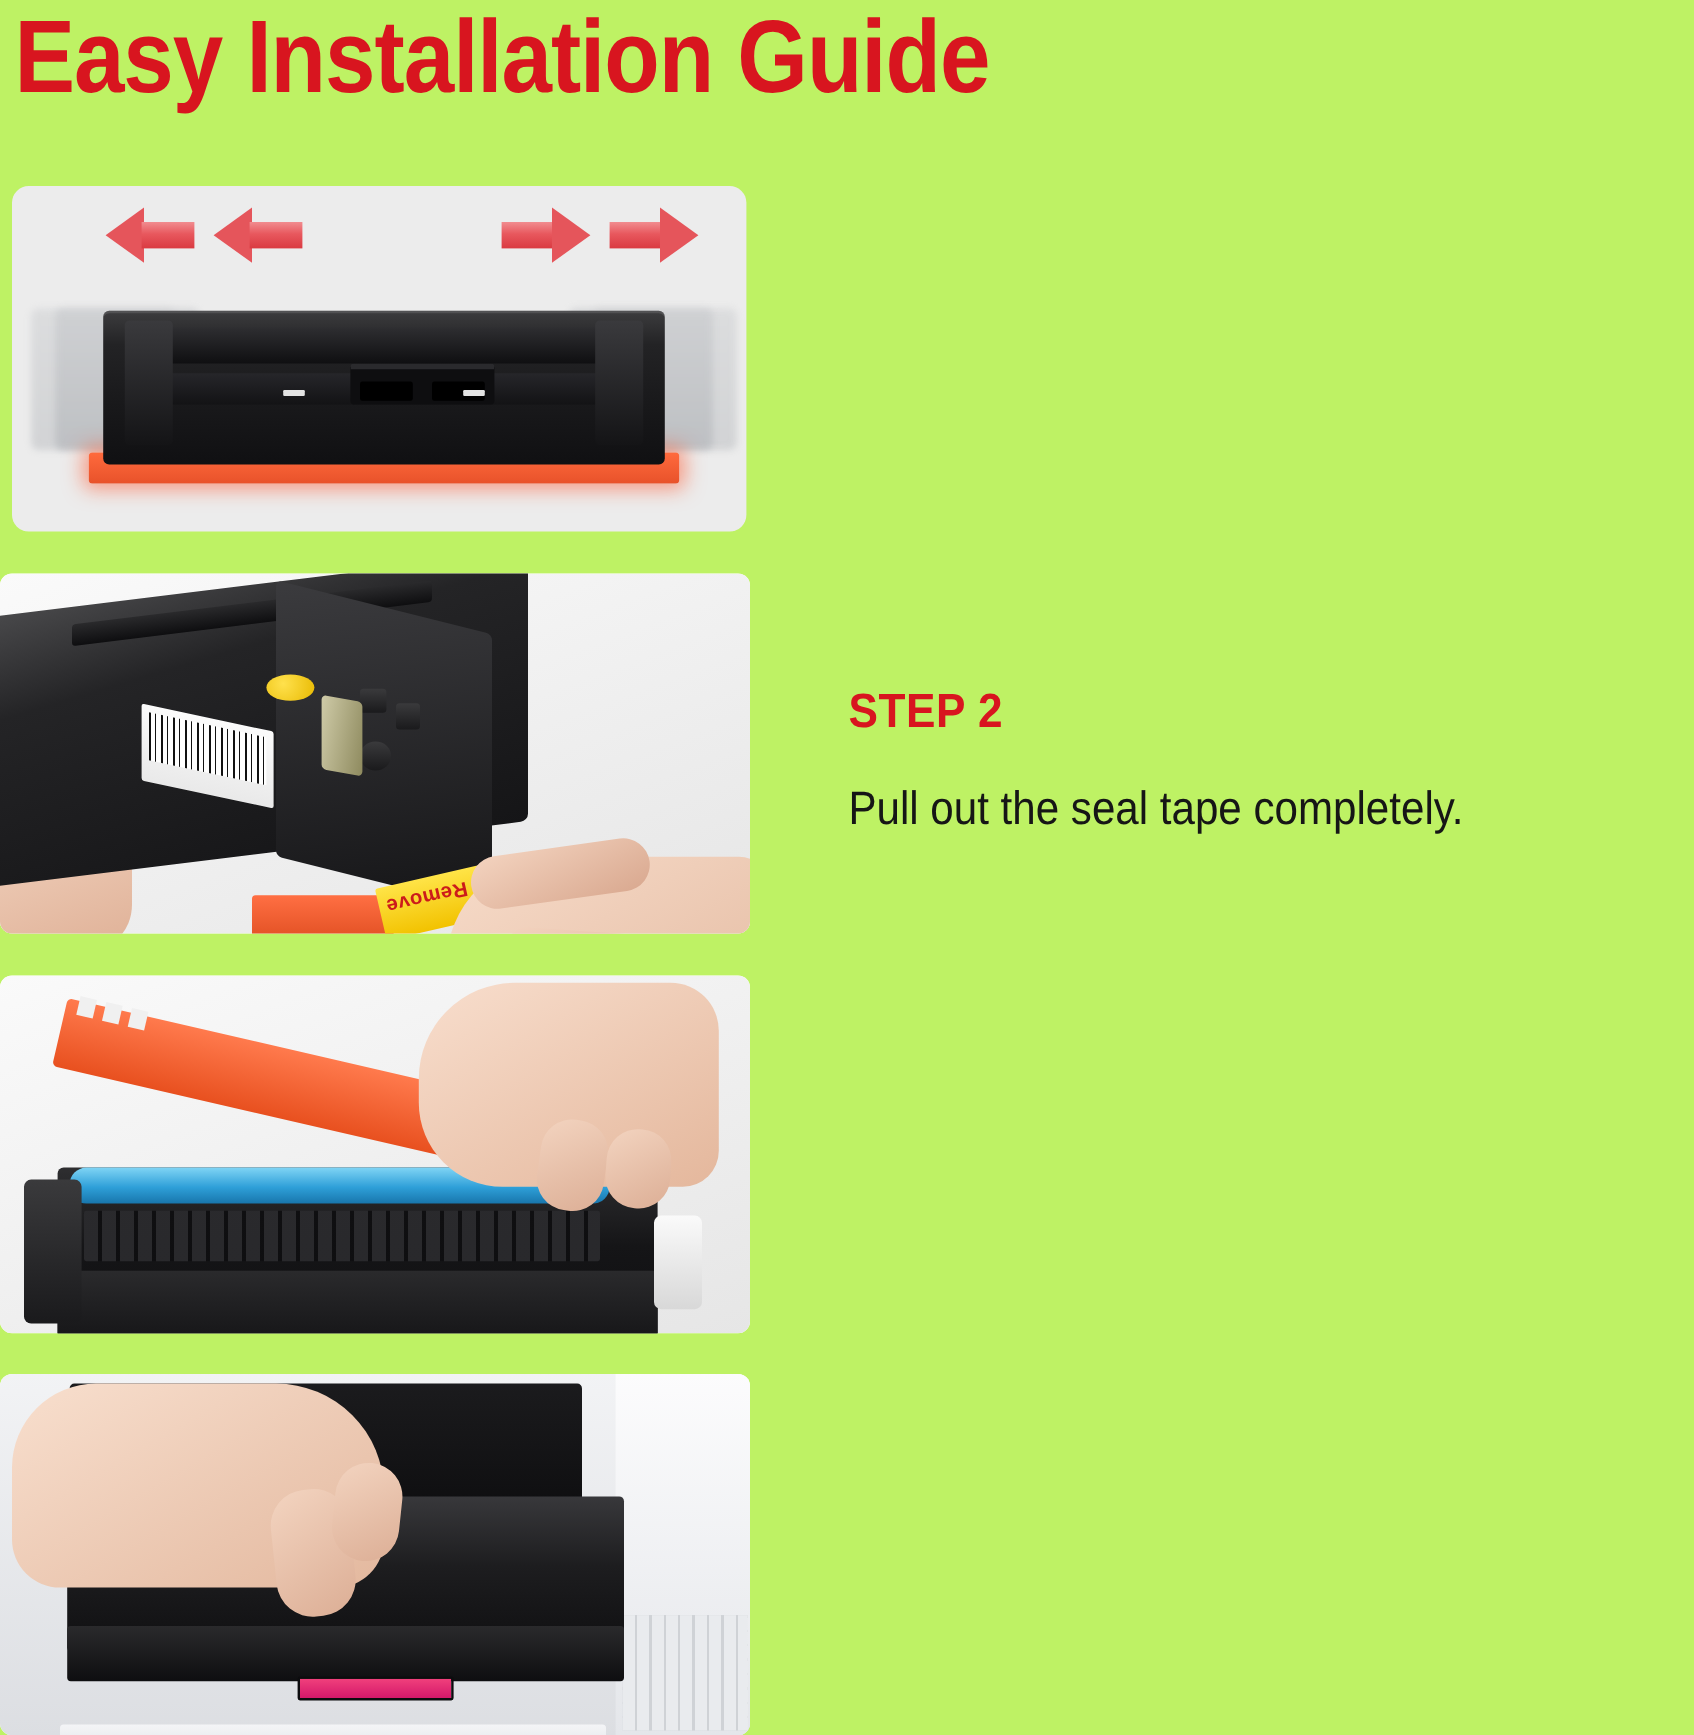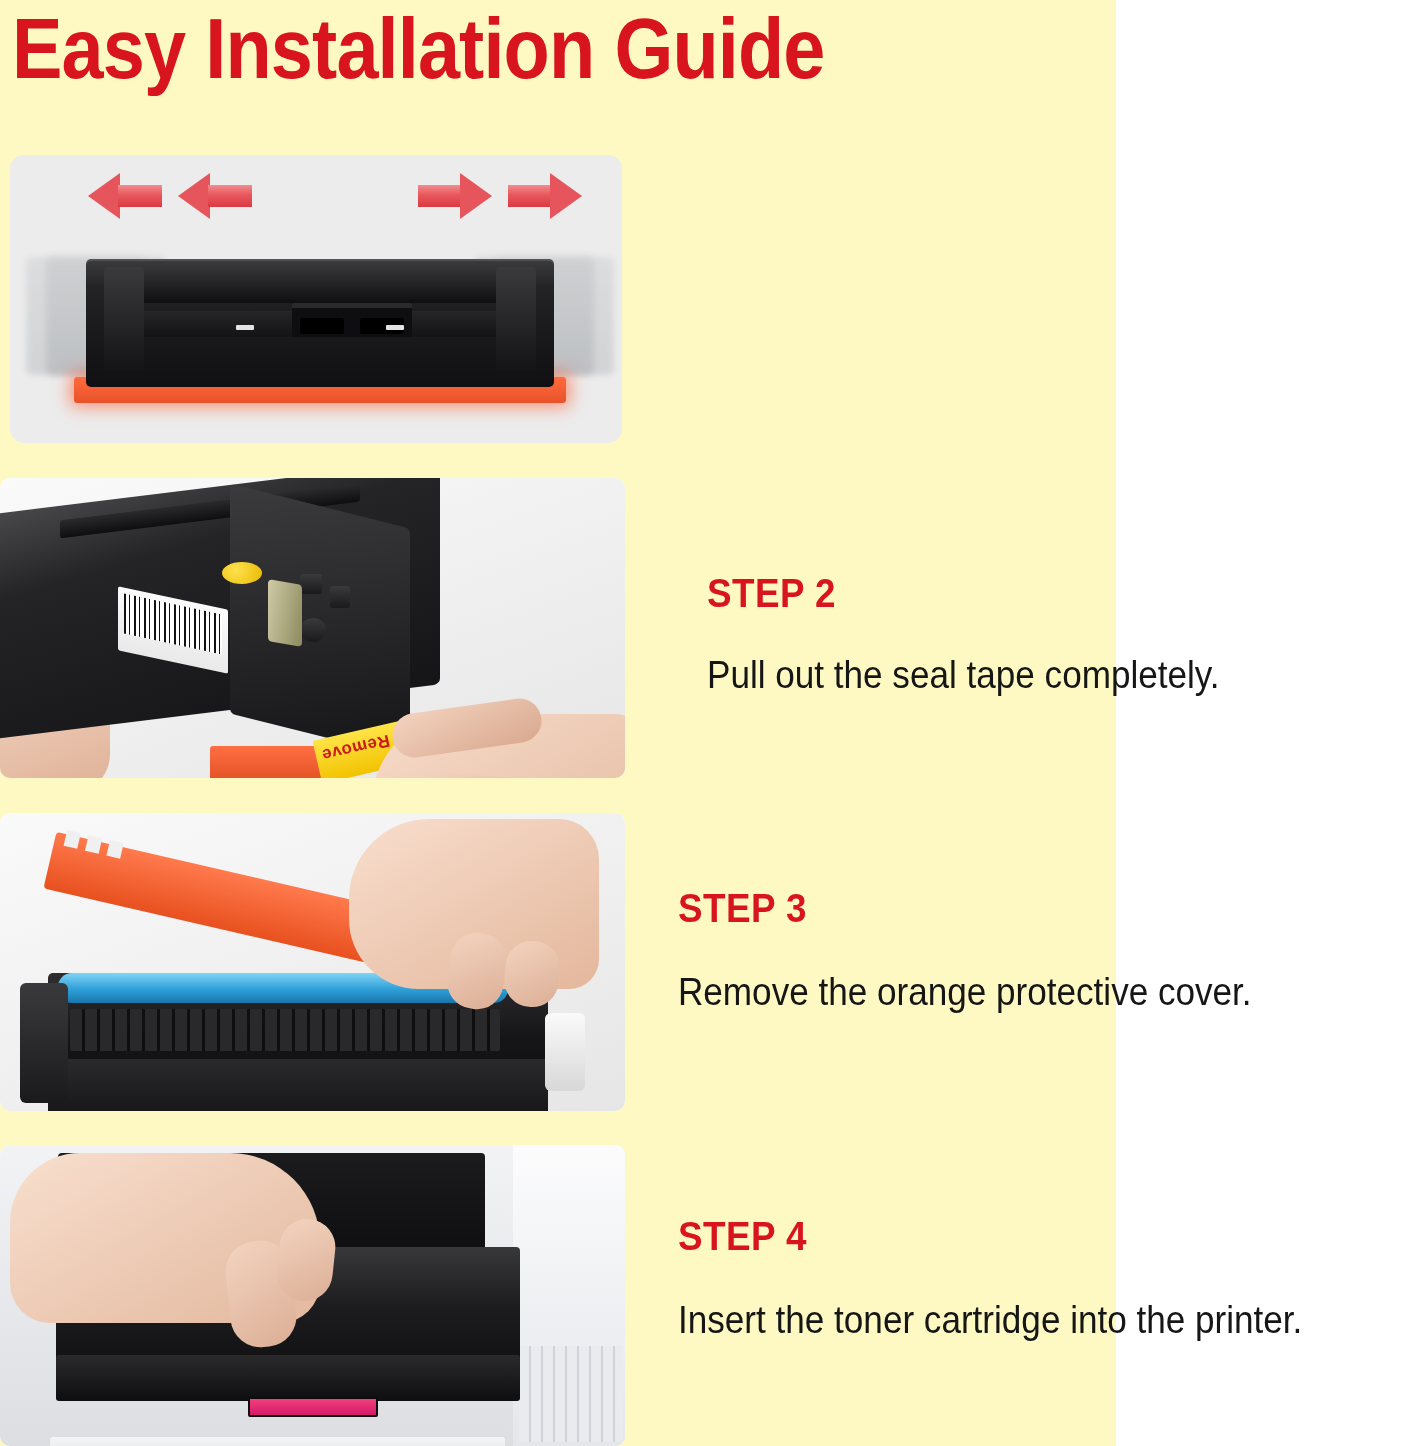--- a/index.html
+++ b/index.html
@@ -2,21 +2,21 @@
 <html><head>
 <meta charset="utf-8">
 <style>
   * { box-sizing: border-box; margin: 0; padding: 0; }
   html, body {
     width: 1412px; height: 1446px;
     background: #ffffff;
     font-family: "Liberation Sans", sans-serif;
     overflow: hidden;
   }
-  #page { position: relative; width: 1116px; height: 1446px; background:#fef9c3; }
+  #page { position: relative; width: 1412px; height: 1446px; background:#bef264; }
 
   
   .title {
     position: absolute; left: 12px; top: -2px;
     font-size: 86px; line-height: 100px;
     font-weight: 700;
     color: #D8151F;
     letter-spacing: -1px;
     transform: scaleX(0.88); transform-origin: left center;
     white-space: nowrap;
@@ -362,24 +362,20 @@
         <div class="blk2" style="left:48px; top:246px; width:500px; height:80px; border-radius:4px;"></div>
         <div class="blk" style="left:20px; top:170px; width:48px; height:120px; border-radius:6px;"></div>
         <div class="p3-white-roll"></div>
 
         <div class="p3-hand"></div>
         <div class="skin2" style="right:120px; top:120px; width:56px; height:76px; border-radius:26px; transform:rotate(8deg);"></div>
         <div class="skin2" style="right:66px;  top:128px; width:54px; height:66px; border-radius:26px; transform:rotate(4deg);"></div>
       </div>
     </div>
 
-    <div class="steptext" style="top: 72px;">
-      <div class="step-label">STEP 3</div>
-      <div class="step-body" style="margin-top: 38px;">Remove the orange protective cover.</div>
-    </div>
   </div>
 
   <div class="row" style="top:1145px; height:301px;">
 
     <div class="panel bleed">
       <div class="photo">
         <div class="p4-printer-body"></div>
         <div class="p4-cavity"></div>
         <div class="p4-sidepanel"></div>
         <div class="p4-grill"></div>
@@ -389,19 +385,15 @@
 
         <div class="p4-strip magenta"></div>
         <div class="p4-tray"></div>
 
         <div class="p4-hand"></div>
         <div class="skin2" style="left:228px; top:96px; width:66px; height:106px; border-radius:30px; transform:rotate(-6deg);"></div>
         <div class="skin2" style="left:278px; top:74px; width:56px; height:82px; border-radius:28px; transform:rotate(6deg);"></div>
       </div>
     </div>
 
-    <div class="steptext" style="top: 68px;">
-      <div class="step-label">STEP 4</div>
-      <div class="step-body" style="margin-top: 38px;">Insert the toner cartridge into the printer.</div>
-    </div>
   </div>
 
 </div>
 
 </body></html>

